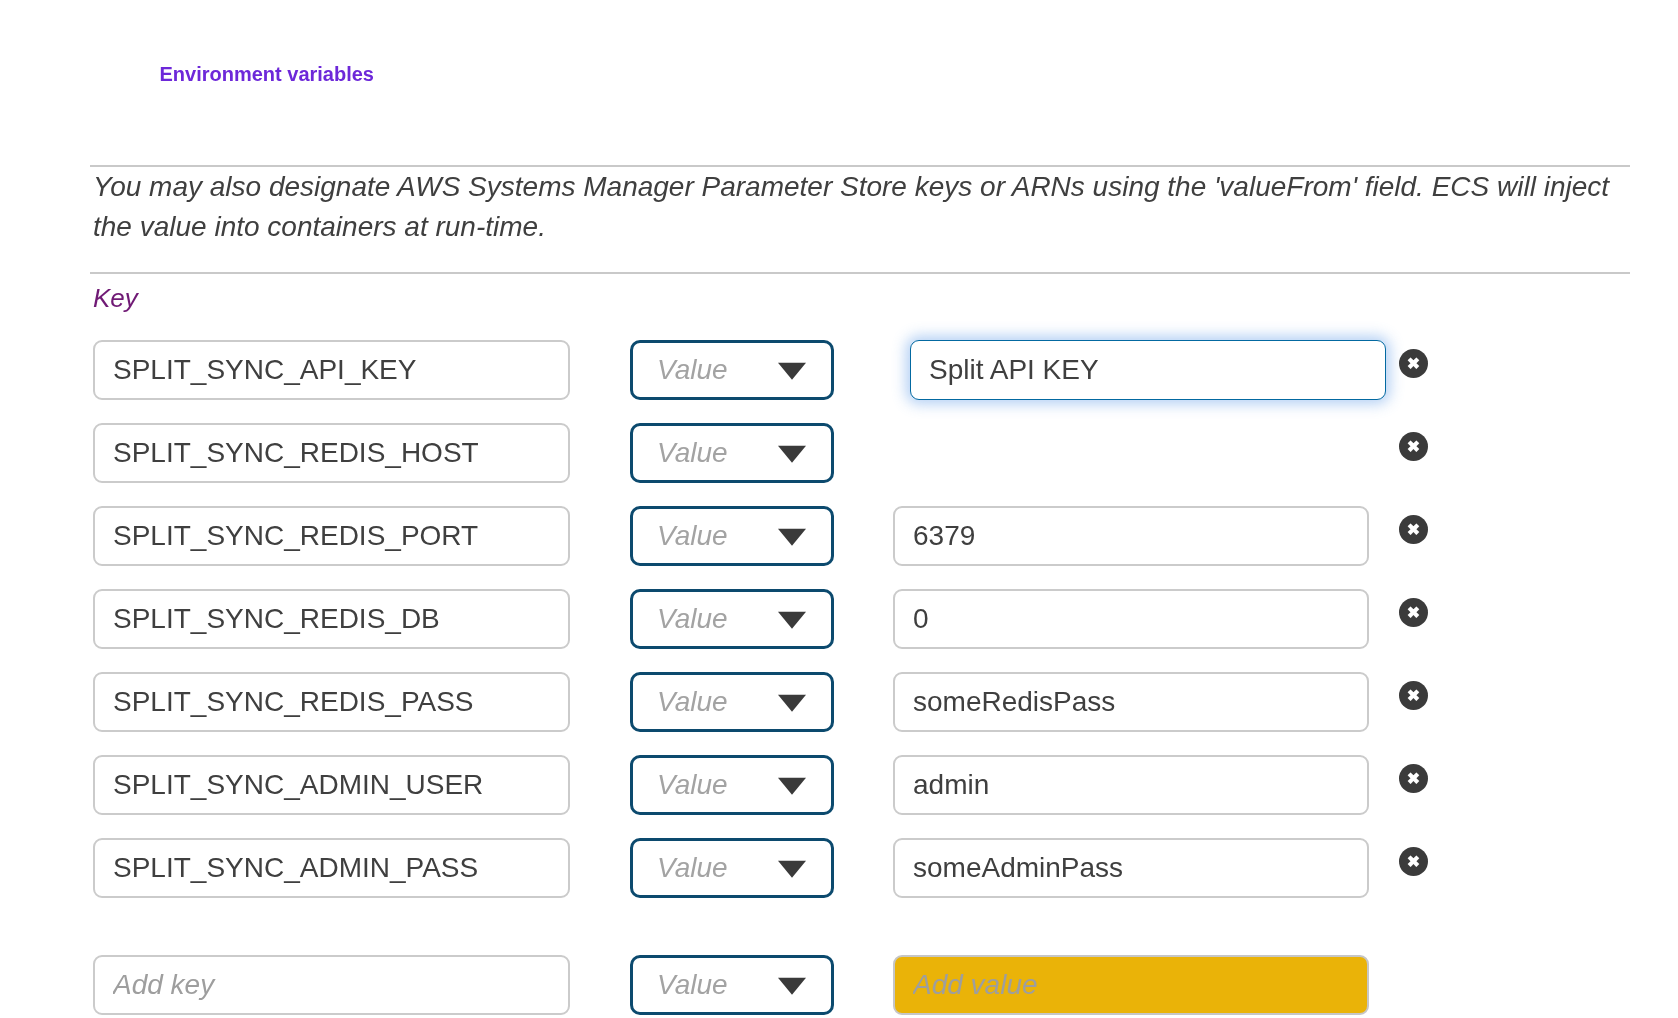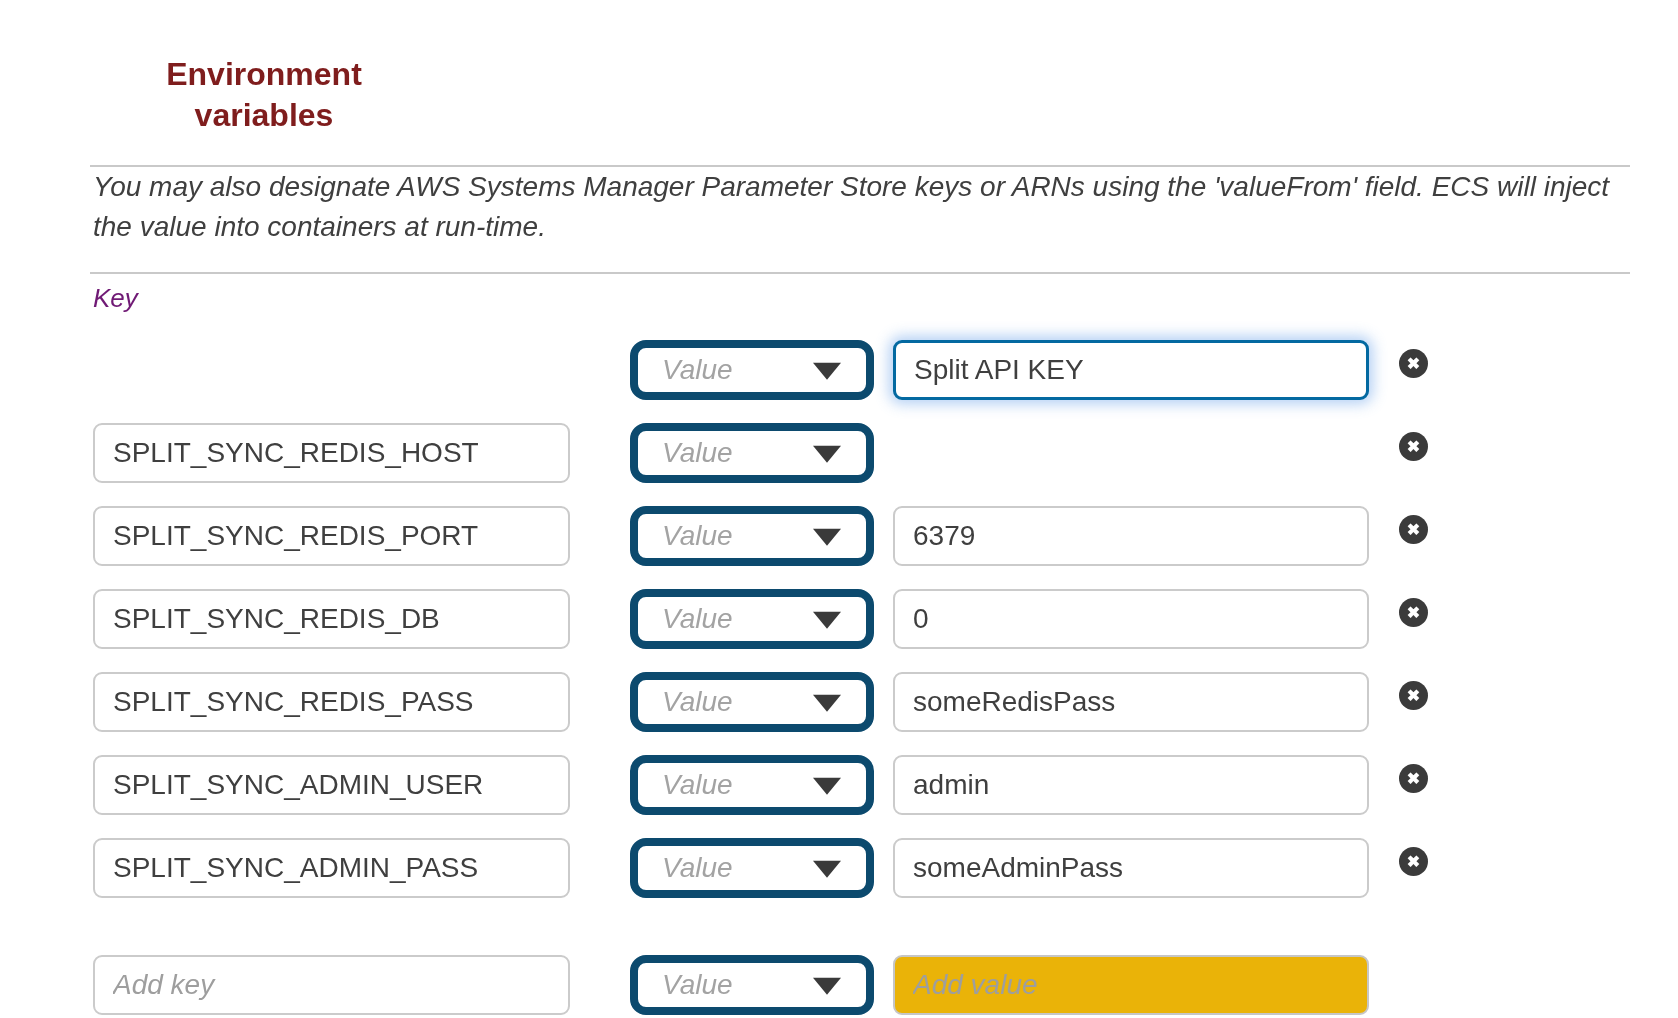--- a/index.html
+++ b/index.html
@@ -9,25 +9,25 @@
     height: 1018px;
     background: #ffffff;
     overflow: hidden;
     font-family: "Liberation Sans", sans-serif;
   }
   .form-label {
     position: absolute;
     left: 154px;
     top: 54px;
     width: 220px;
-    text-align: center;
+    text-align: right;
     font-weight: bold;
-    font-size: 32px;
+    font-size: 20px;
     line-height: 41px;
-    color: #7f1d1d;
+    color: #6d28d9;
   }
   .divider {
     position: absolute;
     left: 90px;
     width: 1540px;
     height: 2px;
     background: #c9c9c9;
   }
   .divider-top { top: 165px; }
   .divider-mid { top: 272px; }
@@ -65,37 +65,38 @@
     font-size: 28px;
     color: #3f3f3f;
     padding: 0 18px;
     background: #ffffff;
     font-family: inherit;
     outline: none;
   }
   .key-field { left: 93px; width: 477px; }
   .value-field { left: 893px; width: 476px; }
   .value-field.focused {
-    border: 3px solid #0369a1;
+    border: 1px solid #0369a1;
     box-shadow: 0 0 14px 4px rgba(88, 150, 230, 0.45);
+    margin-left: 17px;
   }
   .value-field:disabled {
     background: #eab308;
     border-color: #c6c6c6;
   }
   .field::placeholder { color: #9e9e9e; font-style: italic; opacity: 1; }
   .dropdown {
     position: absolute;
     left: 630px;
     top: 0;
-    width: 244px;
+    width: 204px;
     height: 60px;
     box-sizing: border-box;
-    border: 8px solid #0c4a6e;
-    border-radius: 16px;
+    border: 3px solid #0c4a6e;
+    border-radius: 10px;
     background: #ffffff;
     cursor: pointer;
   }
   .dd-label {
     position: absolute;
     left: 24px;
     top: 50%;
     transform: translateY(-50%);
     font-size: 28px;
     font-style: italic;
@@ -147,20 +148,21 @@
     <div>You may also designate AWS Systems Manager Parameter Store keys or ARNs using the 'valueFrom' field. ECS will inject</div>
     <div>the value into containers at run-time.</div>
   </div>
 
   <div class="divider divider-mid"></div>
 
   <div class="key-label">Key</div>
 
   <div id="rows">
   <div class="row" style="top: 340px;">
+    <input class="field key-field" type="text" value="SPLIT_SYNC_API_KEY" style="">
     <div class="dropdown">
       <span class="dd-label">Value</span>
       <span class="caret"></span>
     </div>
     <input class="field value-field focused" type="text" value="Split API KEY" style="">
     <button class="remove-btn">
       <span class="x-glyph">✖</span>
     </button>
   </div>
 

